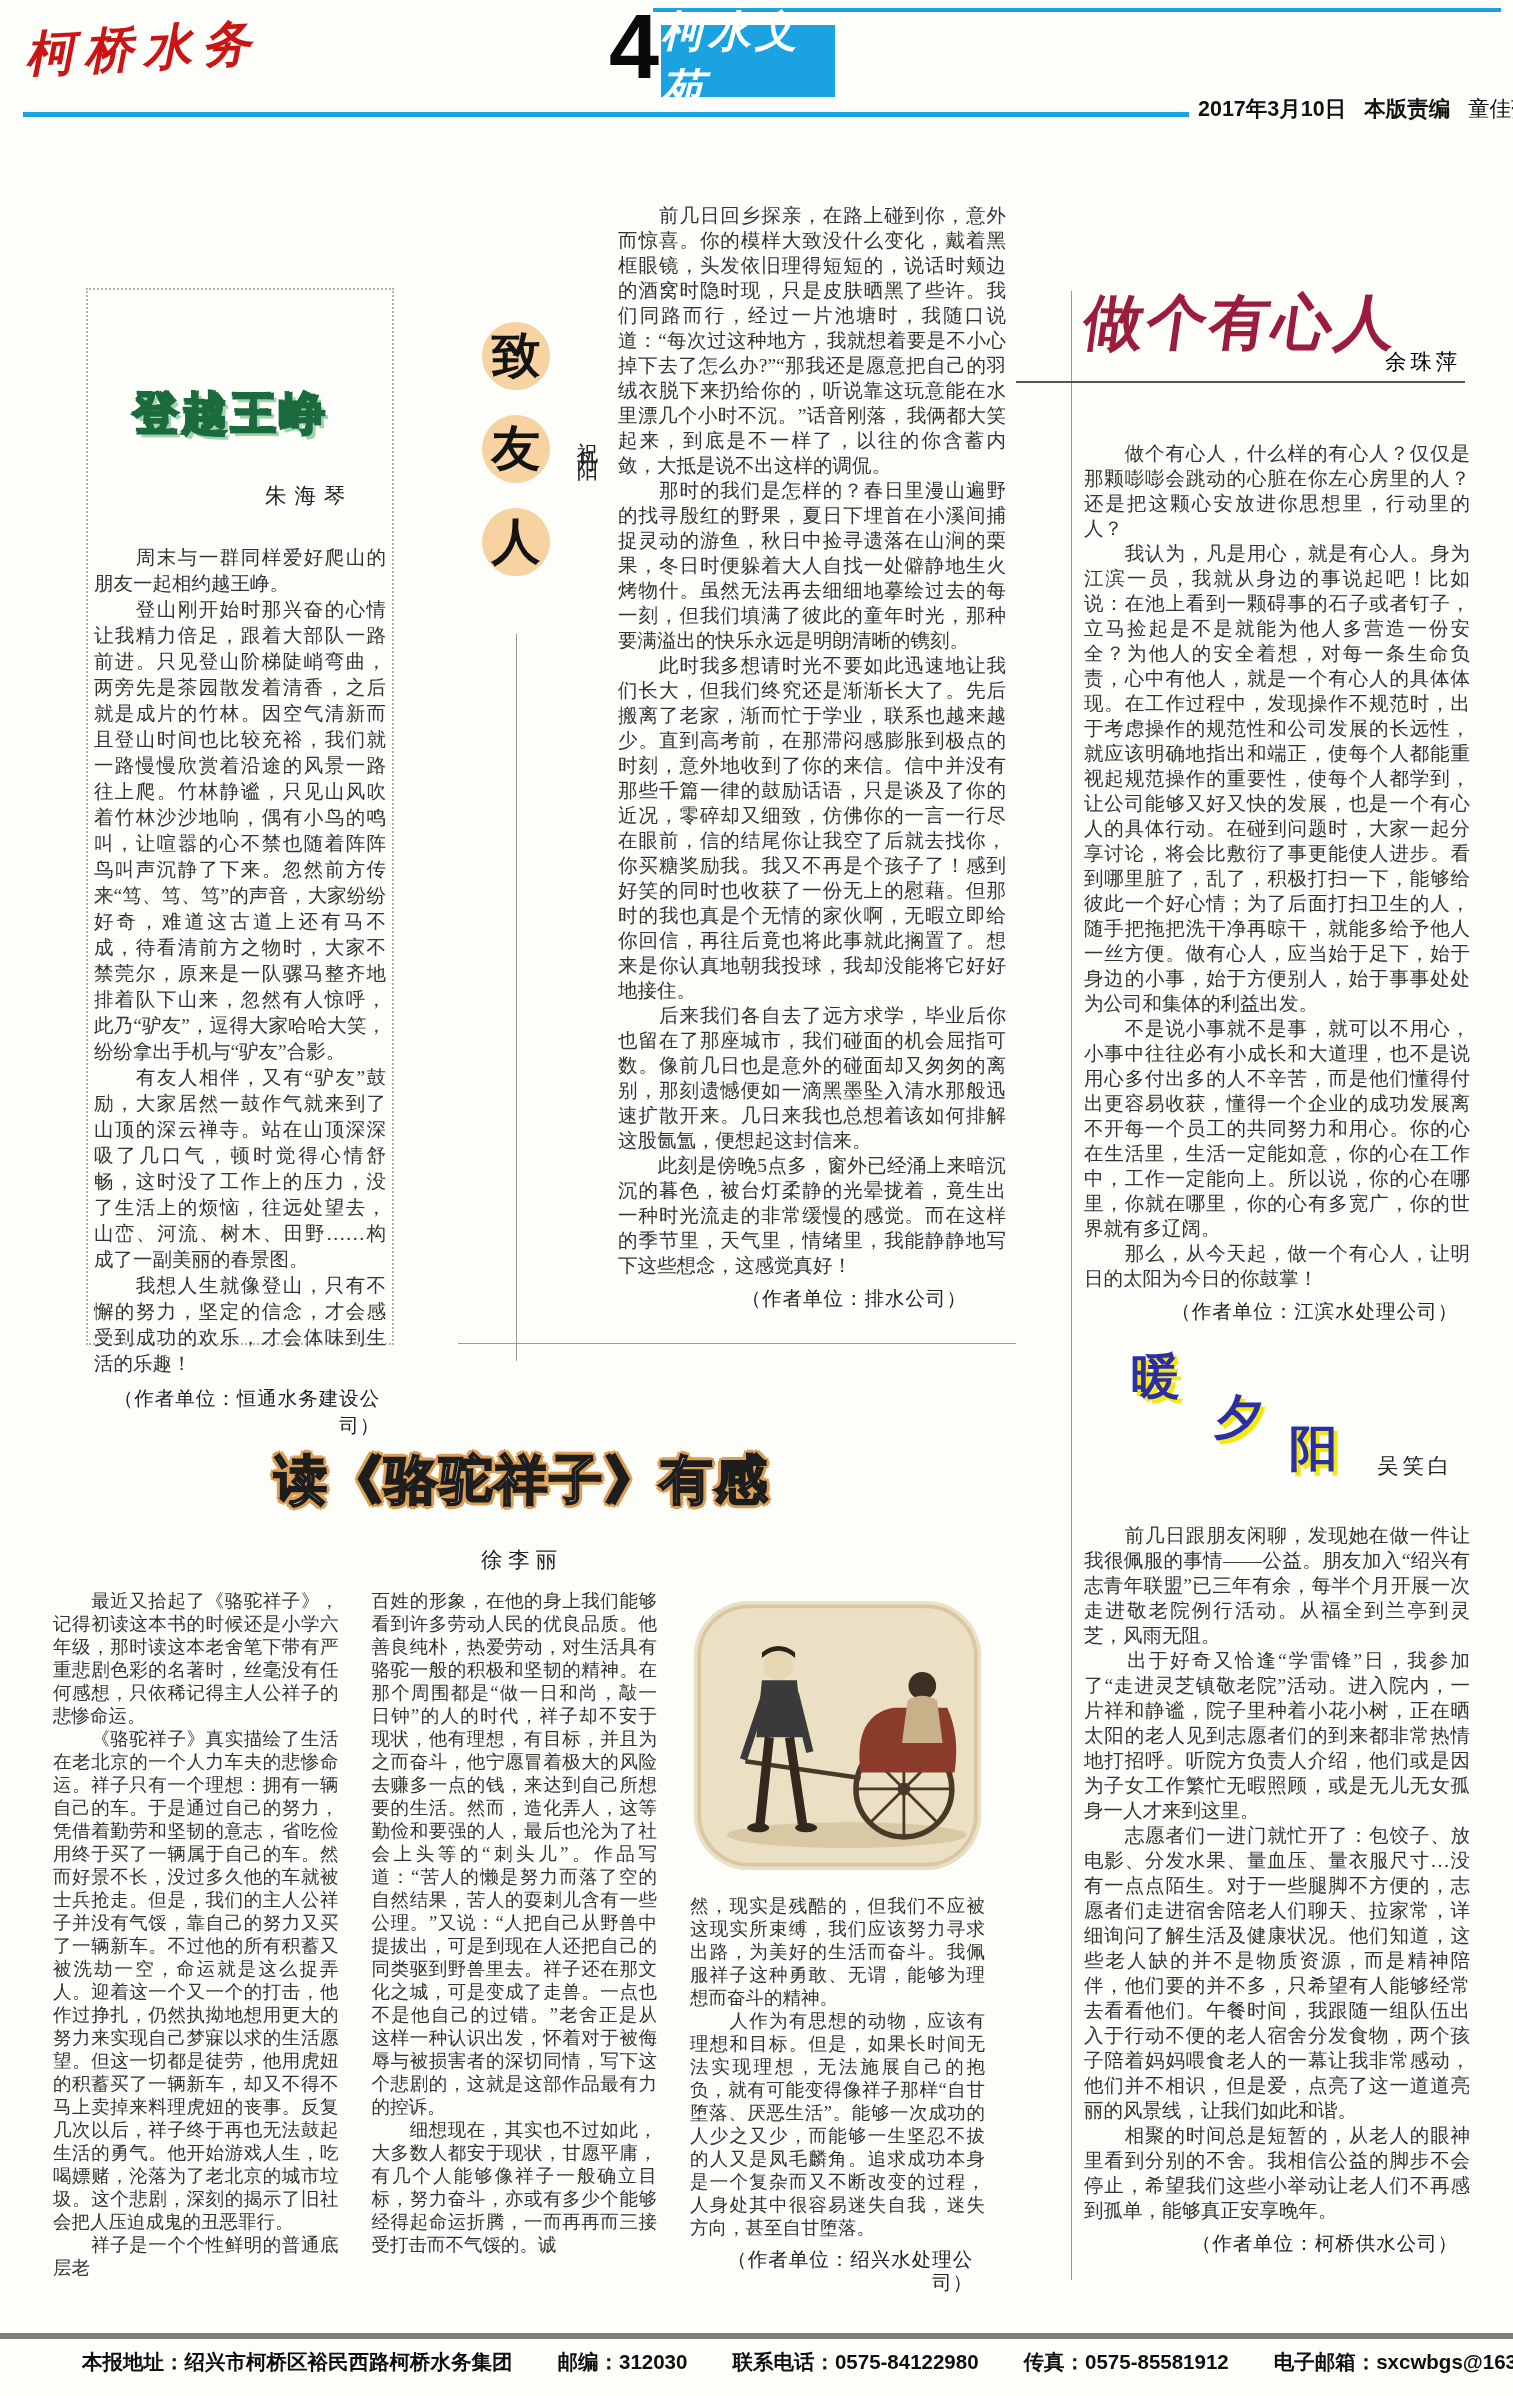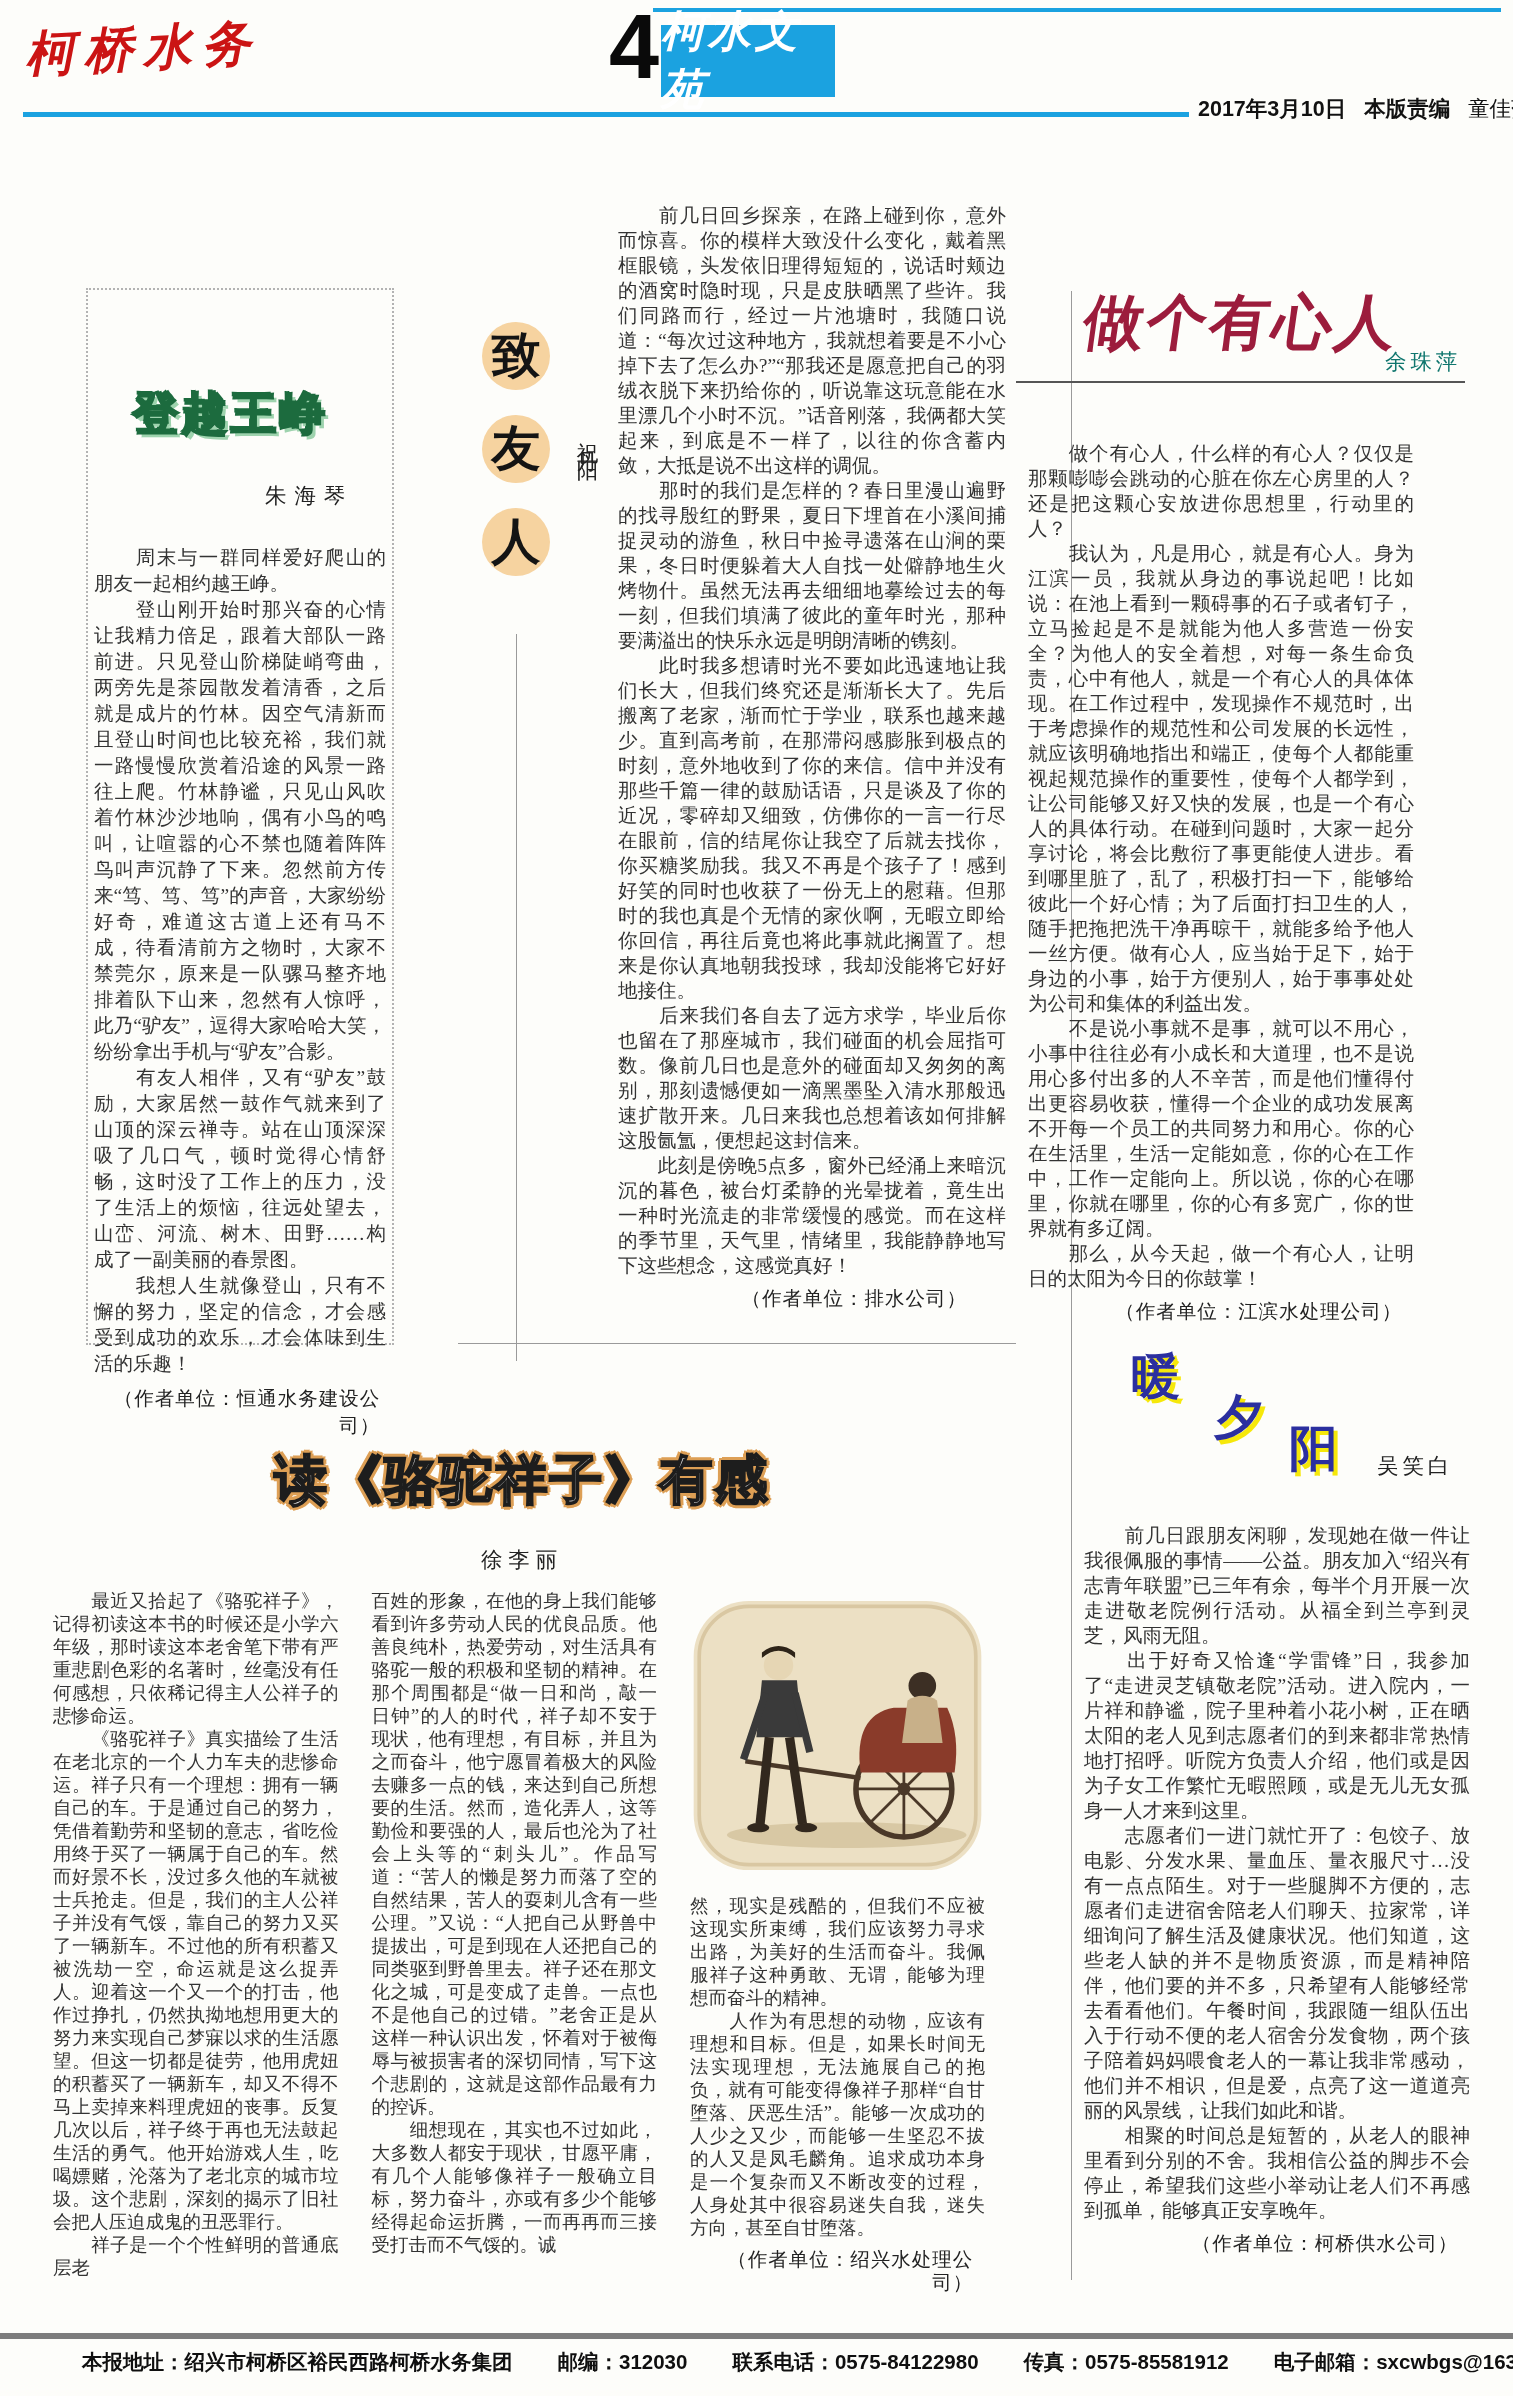--- a/index.html
+++ b/index.html
@@ -47,22 +47,22 @@
               letter-spacing:9.8px;color:#222;}
   .zyr-body{left:618px;top:203px;width:388px;font-size:19.5px;line-height:25px;}
 
   
   .rule{background:#9a9a9a;}
 
   
   .yxr-title{left:1084px;top:283px;font-size:60px;font-weight:bold;color:#9c1c3c;
              font-family:"Liberation Sans",sans-serif;transform:skewX(-8deg);
              letter-spacing:2.9px;}
-  .yxr-author{left:1385px;top:347px;font-size:21.5px;letter-spacing:3.9px;color:#0f766e;}
-  .yxr-body{left:1028px;top:441px;width:386px;font-size:19.5px;line-height:25px;}
+  .yxr-author{left:1385px;top:347px;font-size:21.5px;letter-spacing:3.9px;color:#000000;}
+  .yxr-body{left:1084px;top:441px;width:386px;font-size:19.5px;line-height:25px;}
 
   
   .lt-title{left:244px;top:1445px;width:556px;text-align:center;font-size:53px;
             font-weight:bold;font-family:"Liberation Sans",sans-serif;color:#fff;
             letter-spacing:2px;-webkit-text-stroke:2px #1d1d1d;
             text-shadow:-3.9px 0 0 #dd9f55,3.9px 0 0 #dd9f55,0 -3.9px 0 #dd9f55,0 3.9px 0 #dd9f55,
                         -2.9px -2.9px 0 #dd9f55,2.9px 2.9px 0 #dd9f55,-2.9px 2.9px 0 #dd9f55,2.9px -2.9px 0 #dd9f55;}
   .lt-author{left:244px;top:1545px;width:556px;text-align:center;font-size:21.5px;
              letter-spacing:5.9px;color:#222;}
   .lt-cols{left:53px;top:1590px;width:932px;display:flex;gap:33px;}

